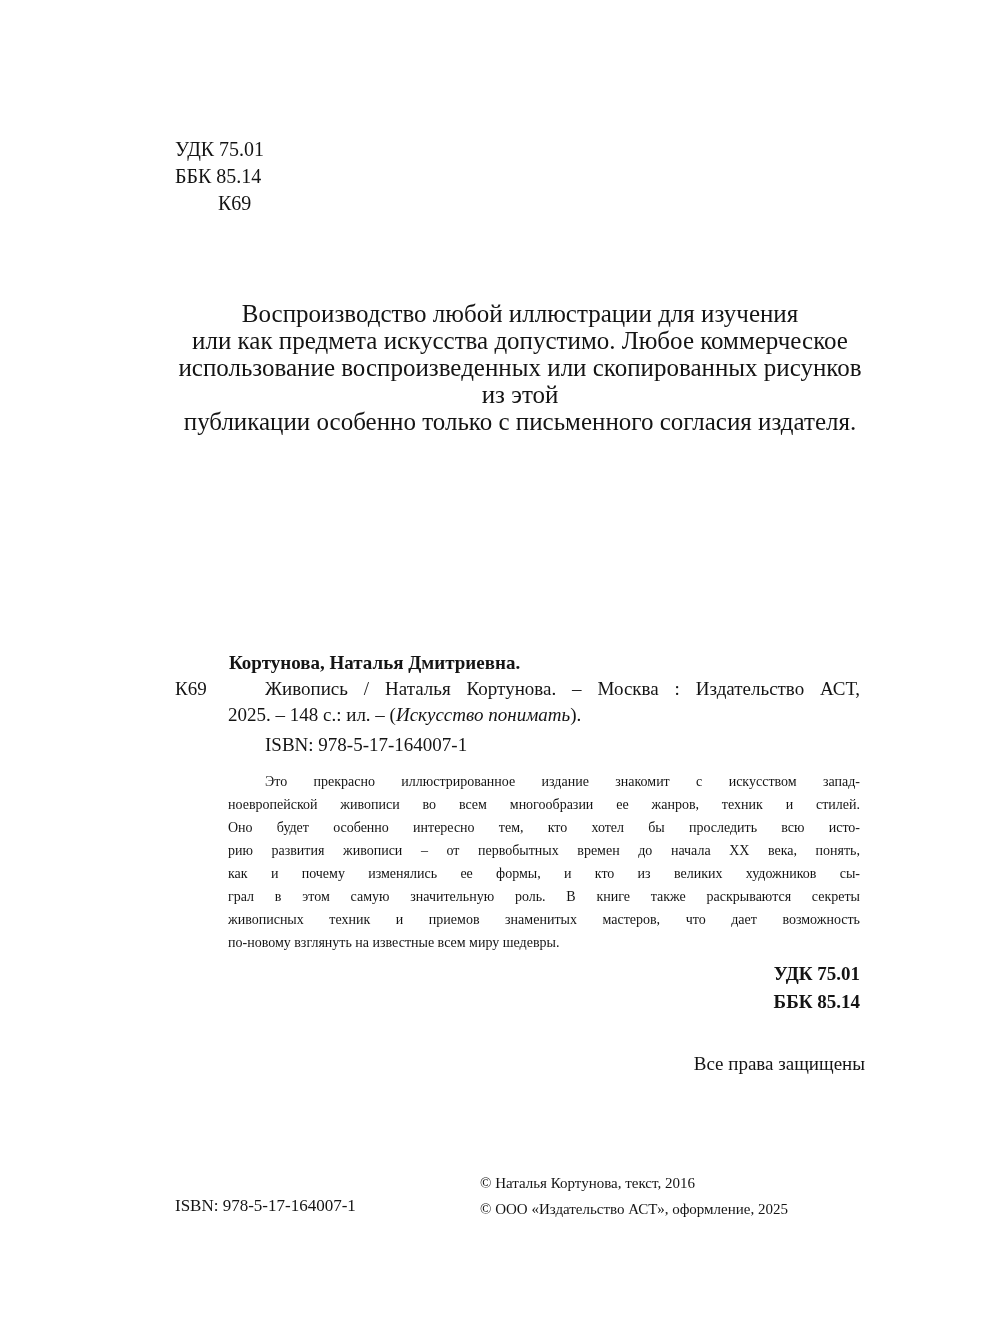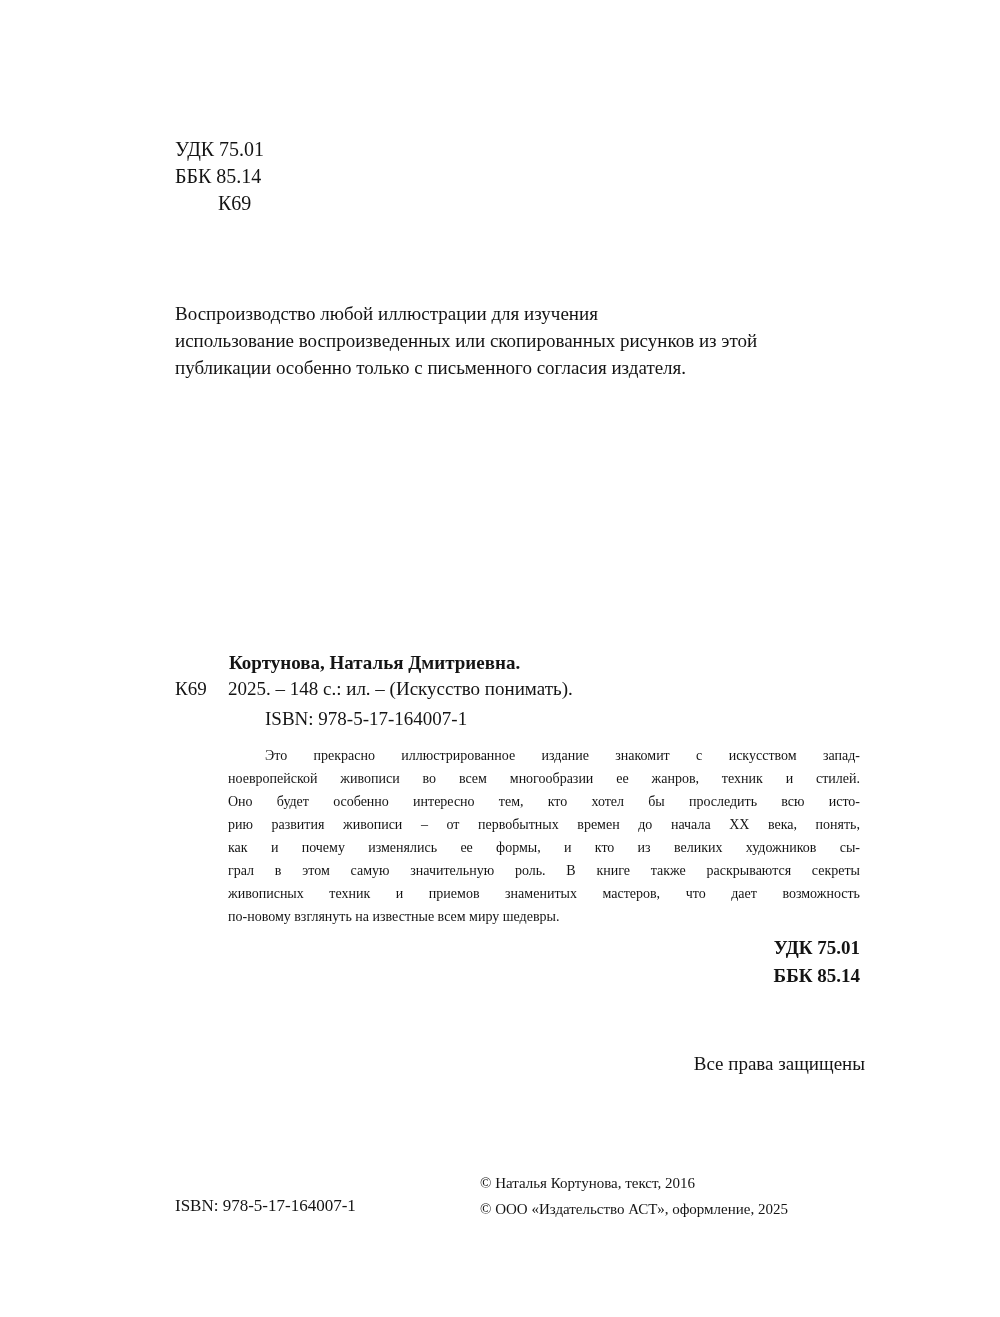--- a/index.html
+++ b/index.html
@@ -11,34 +11,34 @@
     -webkit-font-smoothing: antialiased;
   }
   .page { position: relative; width: 1000px; height: 1317px; background: #fff; overflow: hidden; }
   .abs { position: absolute; }
 
   
   .head-block { left: 175px; top: 136px; font-size: 20px; line-height: 27px; }
   .head-block .indent { padding-left: 43px; }
 
   
-  .notice-block { left: 175px; top: 300px; width: 690px; text-align: left; font-size: 19px; line-height: 27px; }
+  .notice-block { left: 175px; top: 300px; width: 690px; text-align: center; font-size: 25px; line-height: 27px; }
 
   
   .card-block { left: 175px; top: 650px; width: 685px; font-size: 19px; line-height: 26px; }
   .card-block .author { margin-left: 54px; font-weight: bold; }
   .card-block .sign { position: absolute; left: 0; top: 26px; }
   .card-block .bib1 { margin-left: 90px; text-align: justify; text-align-last: justify; }
   .card-block .bib2 { margin-left: 53px; }
   .card-block .isbn { margin-left: 90px; margin-top: 4px; }
   .annot { margin-left: 53px; margin-top: 12px; width: 632px; font-size: 14px; line-height: 23px; }
   .annot .jline { text-align: justify; text-align-last: justify; }
   .annot .first { text-indent: 37px; }
   .codes-bottom { text-align: right; font-weight: bold; margin-top: 6px; font-size: 19px; line-height: 28px; }
-  .italic { }
+  .italic { font-style: italic; }
 
   
   .rights-block { left: 175px; top: 1053px; width: 690px; text-align: right; font-size: 19px; }
 
   
   .footer-isbn { left: 175px; top: 1196px; font-size: 17px; }
   .footer-copy { left: 480px; top: 1170px; font-size: 15px; line-height: 26px; }
 </style>
 </head>
 <body>
@@ -46,27 +46,29 @@
 <div class="page">
 
   <div class="abs head-block">
     <div>УДК 75.01</div>
     <div>ББК 85.14</div>
     <div class="indent">К69</div>
   </div>
 
   <div class="abs notice-block">
     <div>Воспроизводство любой иллюстрации для изучения</div>
+    <div>или как предмета искусства допустимо. Любое коммерческое</div>
     <div>использование воспроизведенных или скопированных рисунков из этой</div>
     <div>публикации особенно только с письменного согласия издателя.</div>
   </div>
 
   <div class="abs card-block">
     <div class="author">Кортунова, Наталья Дмитриевна.</div>
     <span class="sign">К69</span>
+    <div class="bib1">Живопись / Наталья Кортунова. – Москва : Издательство АСТ,</div>
     <div class="bib2"><span>2025. – 148 с.: ил. – (</span><span class="italic">Искусство понимать</span><span>).</span></div>
     <div class="isbn">ISBN: 978-5-17-164007-1</div>
 
     <div class="annot">
       <div class="jline first">Это прекрасно иллюстрированное издание знакомит с искусством запад-</div>
       <div class="jline">ноевропейской живописи во всем многообразии ее жанров, техник и стилей.</div>
       <div class="jline">Оно будет особенно интересно тем, кто хотел бы проследить всю исто-</div>
       <div class="jline">рию развития живописи – от первобытных времен до начала XX века, понять,</div>
       <div class="jline">как и почему изменялись ее формы, и кто из великих художников сы-</div>
       <div class="jline">грал в этом самую значительную роль. В книге также раскрываются секреты</div>

